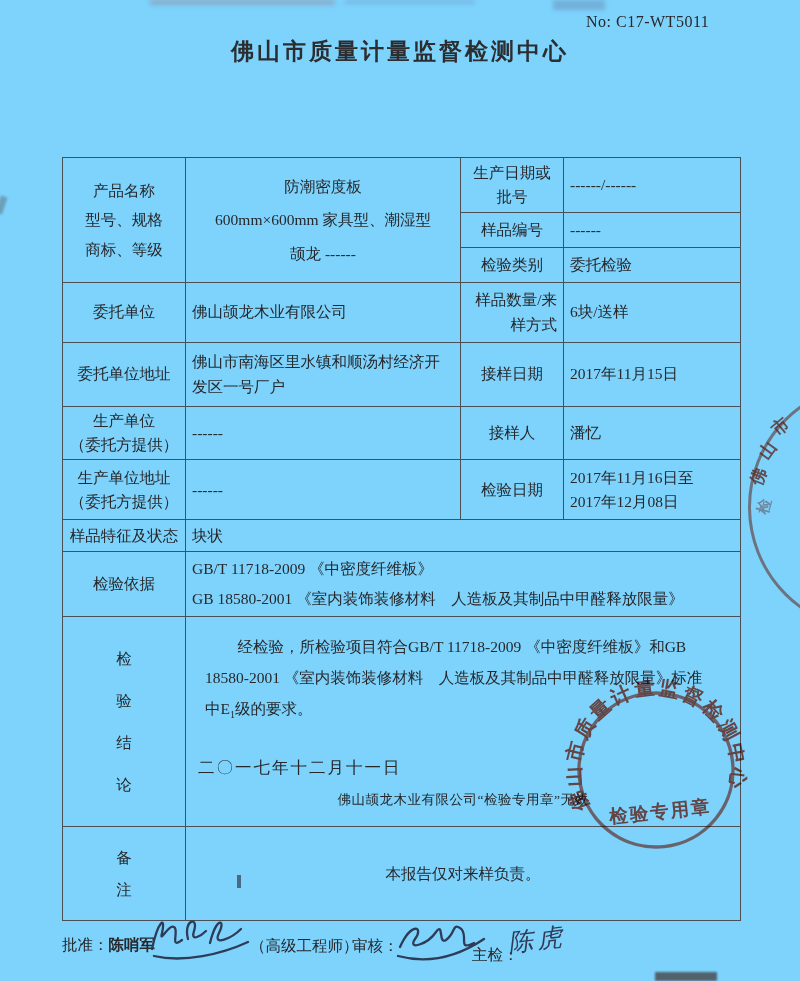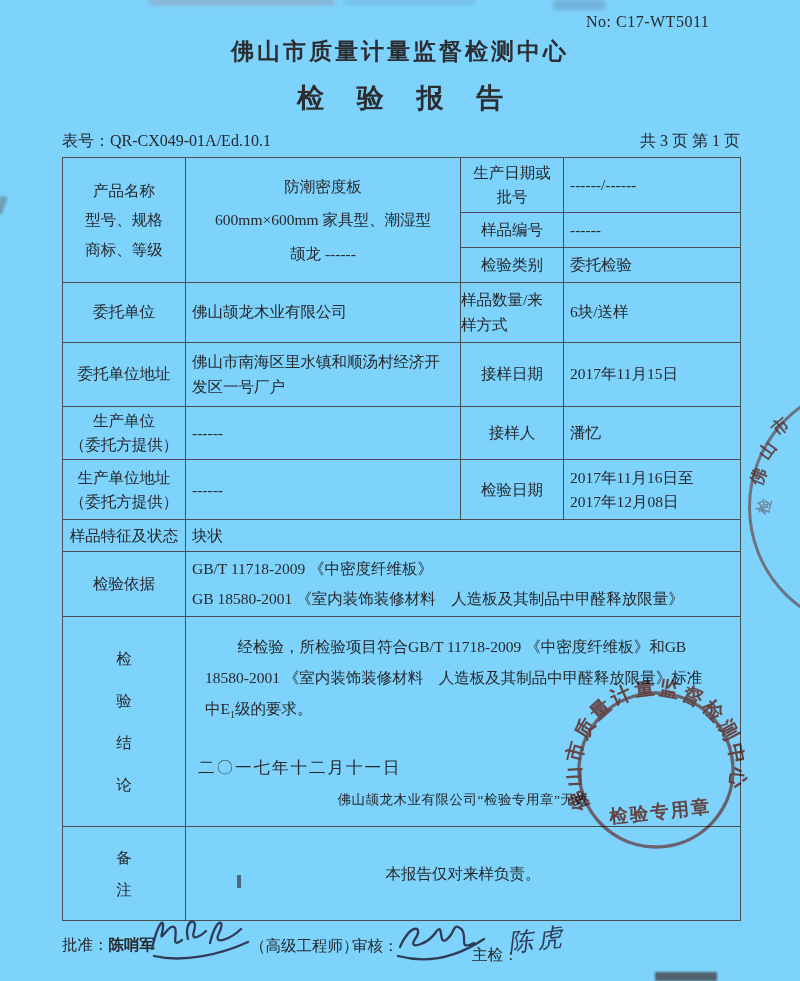--- a/index.html
+++ b/index.html
@@ -75,25 +75,20 @@
 
   <div class="art art-top1"></div>
   <div class="art art-top2"></div>
   <div class="art art-top3"></div>
   <div class="art art-br"></div>
   <div class="art art-remark"></div>
   <div class="art art-left"></div>
 
   <div class="report-no">No: C17-WT5011</div>
   <div class="org-name">佛山市质量计量监督检测中心</div>
-  <div class="report-title">检 验 报 告</div>
-  <div class="meta-row">
-    <span>表号：QR-CX049-01A/Ed.10.1</span>
-    <span>共 3 页   第 1 页</span>
-  </div>
 
   <table class="report">
     <colgroup>
         <col style="width:123px">
         <col style="width:275px">
         <col style="width:103px">
         <col style="width:177px">
       </colgroup>
     <tbody>
         <tr style="height:55px">
@@ -114,21 +109,21 @@
       <td class="lab">样品编号</td>
       <td class="val">------</td>
     </tr>
     <tr style="height:35px">
       <td class="lab">检验类别</td>
       <td class="val">委托检验</td>
     </tr>
     <tr style="height:60px">
       <td class="lab">委托单位</td>
       <td class="val">佛山颉龙木业有限公司</td>
-      <td class="lab" style="text-align:left;padding-left:0;">样品数量/来样方式</td>
+      <td class="lab" style="text-align:right;padding-left:0;">样品数量/来样方式</td>
       <td class="val">6块/送样</td>
     </tr>
     <tr style="height:64px">
       <td class="lab">委托单位地址</td>
       <td class="val">佛山市南海区里水镇和顺汤村经济开发区一号厂户</td>
       <td class="lab">接样日期</td>
       <td class="val">2017年11月15日</td>
     </tr>
     <tr style="height:52px">
       <td class="lab">

